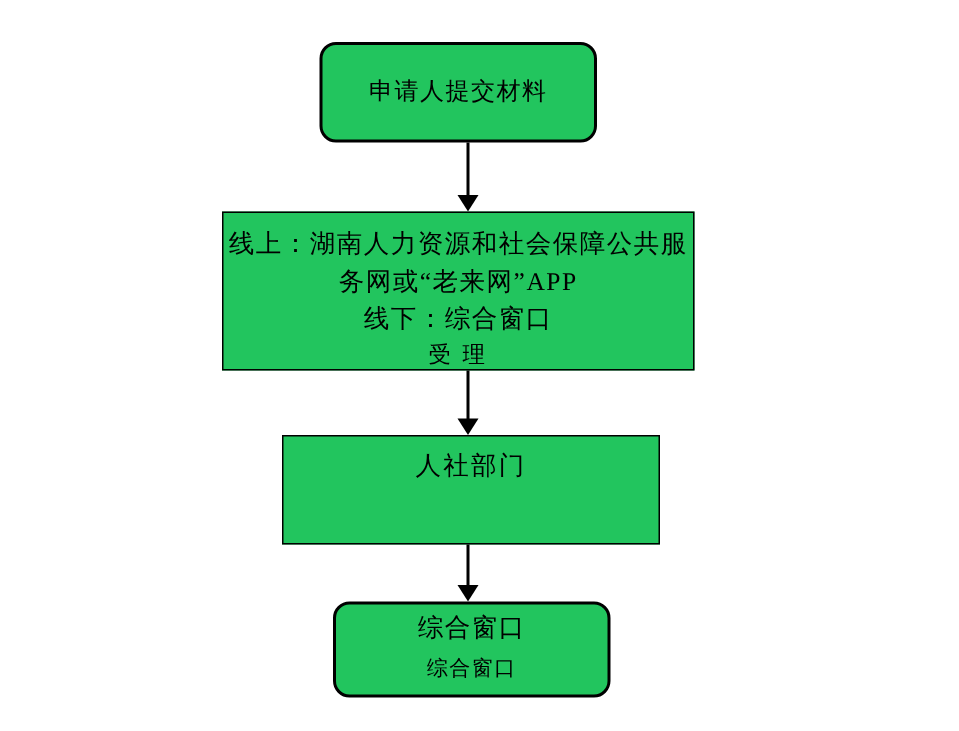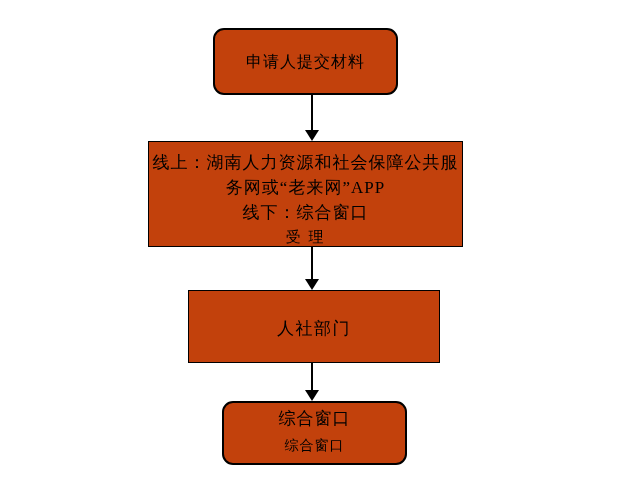--- a/index.html
+++ b/index.html
@@ -12,21 +12,21 @@
     width: 639px;
     height: 487px;
     background: #ffffff;
     font-family: "Liberation Serif", "DejaVu Serif", serif;
     color: #000000;
     overflow: hidden;
   }
   .node {
     position: absolute;
     box-sizing: border-box;
-    background: #c2410c;
+    background: #22c55e;
     border: 1.5px solid #000000;
     text-align: center;
   }
   .node.rounded {
     border-radius: 11px;
     border-width: 2px;
   }
   .node.center-single {
     display: flex;
     align-items: center;
@@ -38,21 +38,21 @@
     letter-spacing: 1px;
     white-space: nowrap;
   }
   
   .n-submit { left: 213px; top: 28px; width: 185px; height: 67px; }
   .n-submit .ln { font-size: 16px; }
   
   .n-accept { left: 148px; top: 141px; width: 315px; height: 106px; padding-top: 8px; }
   .n-accept .ln-small { font-size: 15px; letter-spacing: 2px; font-family: Liberation Serif, serif; }
   
-  .n-certify { left: 188px; top: 290px; width: 252px; height: 73px; padding-top: 24px; }
+  .n-certify { left: 188px; top: 290px; width: 252px; height: 73px; padding-top: 6px; }
   .n-certify .ln { line-height: 28px; letter-spacing: 1.5px; }
   
   .n-deliver { left: 222px; top: 401px; width: 185px; height: 64px; padding-top: 3px; }
   .n-deliver .ln { line-height: 26px; }
   .n-deliver .ln-small { font-size: 14px; letter-spacing: 1px; font-family: "Liberation Sans", "DejaVu Sans", sans-serif; }
 
   .arrow { position: absolute; width: 14px; }
   .arrow .stem {
     position: absolute;
     left: 6px;

